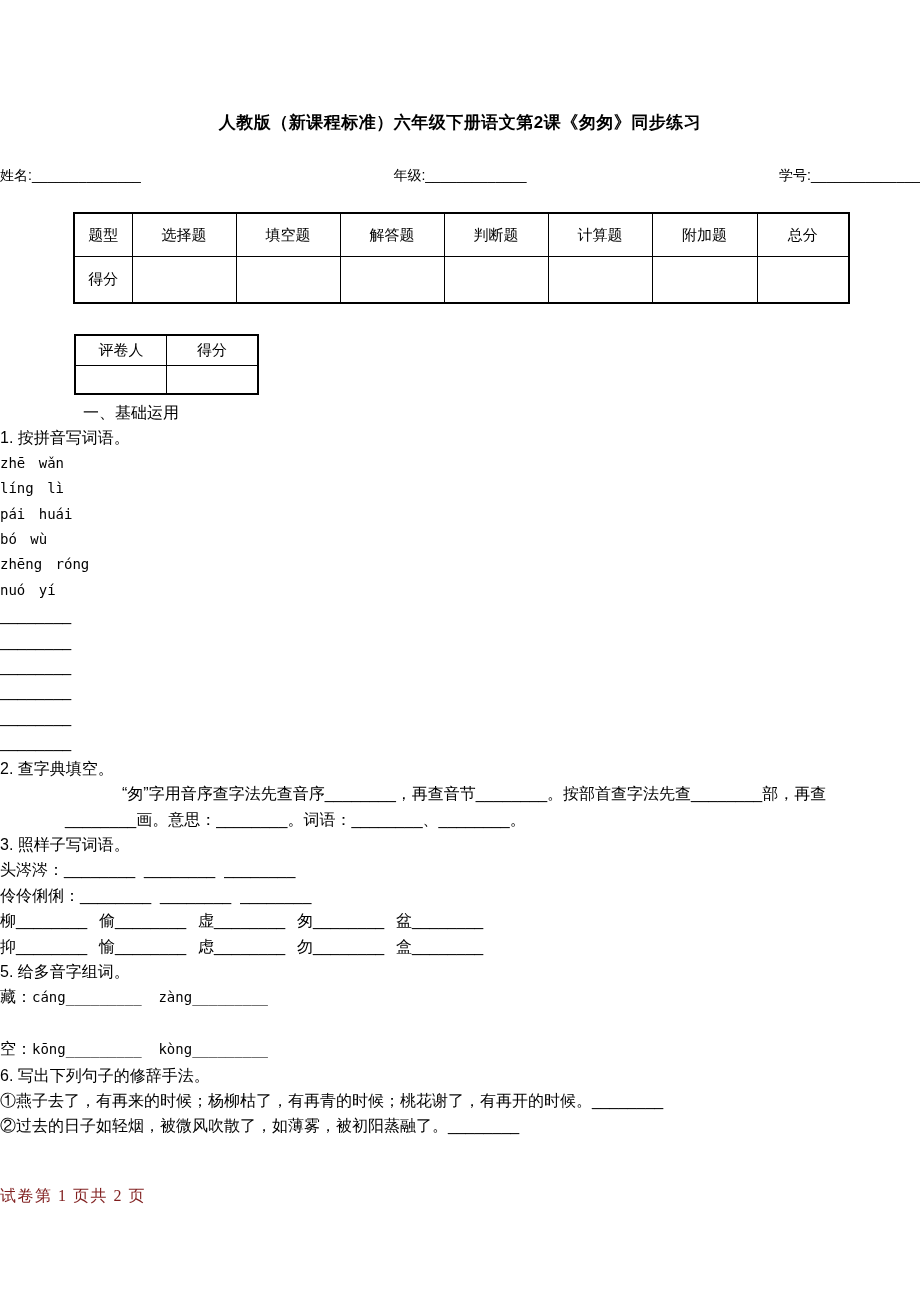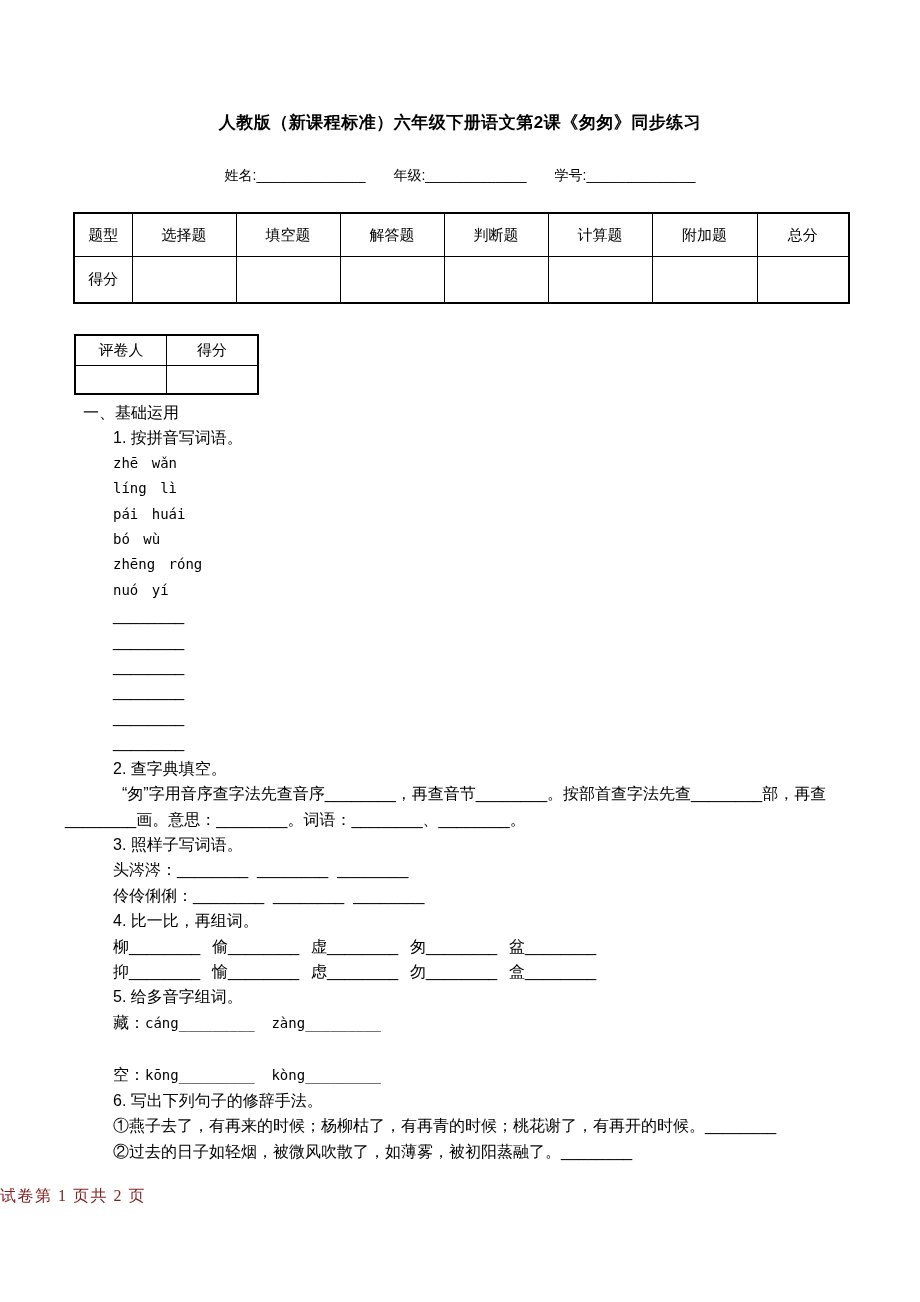--- a/index.html
+++ b/index.html
@@ -6,41 +6,41 @@
   body{
     width:920px;height:1302px;background:#ffffff;position:relative;
     font-family:"Liberation Sans",sans-serif;color:#000;
   }
   .title{
     position:absolute;top:111px;left:0;width:100%;text-align:center;
     font-size:17px;font-weight:700;letter-spacing:0.5px;
   }
   .nameline{
     position:absolute;top:167px;left:0;width:100%;
-    display:flex;justify-content:center;gap:28px;font-size:14px;
+    display:flex;justify-content:space-between;gap:28px;font-size:14px;
   }
   .nameline .field{white-space:nowrap;}
   .nameline .blank{letter-spacing:0;}
 
   table{border-collapse:collapse;}
   .score-table{position:absolute;top:212px;left:73px;table-layout:fixed;}
   .score-table td{border:1px solid #000;text-align:center;vertical-align:middle;font-size:15px;}
   .score-table{border:2.5px solid #000;}
   .score-table tr.hdr td{height:40px;text-align:center;}
   .score-table tr.val td{height:43px;}
 
   .grader-table{position:absolute;top:334px;left:74px;table-layout:fixed;border:2.5px solid #000;padding-left:44px;}
   .grader-table td{border:1px solid #000;text-align:center;vertical-align:middle;font-size:15px;width:88px;}
   .grader-table tr.hdr td{height:27px;}
   .grader-table tr.val td{height:25px;}
 
   .content{position:absolute;top:400px;left:0;width:829px;font-size:16px;line-height:25.4px;}
   .line{min-height:25.4px;}
   .h{margin-left:83px;white-space:pre-wrap;}
-  .i{margin-left:113px;white-space:pre-wrap;}
+  .i{white-space:pre-wrap;}
   .pinyin{font-family:"DejaVu Sans Mono",monospace;font-size:14px;word-spacing:5px;}
   .para{margin-left:65px;width:792px;text-indent:57px;white-space:pre-wrap;}
   .grp{display:inline-block;width:99px;white-space:pre;}
   .mono{font-family:"DejaVu Sans Mono",monospace;font-size:14px;}
   .footer{
     position:absolute;top:1186px;left:0;width:100%;text-align:left;
     font-family:"Liberation Serif",serif;font-size:16px;letter-spacing:1.5px;color:#7f1d1d;
   }
 </style>
 </head>
@@ -119,21 +119,20 @@
   <div class="line i">________</div>
   <div class="line i">________</div>
 
   <div class="line i">2. 查字典填空。</div>
   <div class="para">“匆”字用音序查字法先查音序________，再查音节________。按部首查字法先查________部，再查________画。意思：________。词语：________、________。</div>
 
   <div class="line i">3. 照样子写词语。</div>
   <div class="line i">头涔涔：________  ________  ________</div>
   <div class="line i">伶伶俐俐：________  ________  ________</div>
 
-  <div class="line i">4. 比一比，再组词。</div>
   <div class="line i"><span class="grp">柳________</span><span class="grp">偷________</span><span class="grp">虚________</span><span class="grp">匆________</span><span class="grp">盆________</span></div>
   <div class="line i"><span class="grp">抑________</span><span class="grp">愉________</span><span class="grp">虑________</span><span class="grp">勿________</span><span class="grp">盒________</span></div>
 
   <div class="line i">5. 给多音字组词。</div>
   <div class="line i"><span>藏：</span><span class="mono">cáng_________  zàng_________</span></div>
   <div class="line"></div>
   <div class="line i"><span>空：</span><span class="mono">kōng_________  kòng_________</span></div>
 
   <div class="line i">6. 写出下列句子的修辞手法。</div>
   <div class="line i">①燕子去了，有再来的时候；杨柳枯了，有再青的时候；桃花谢了，有再开的时候。________</div>

